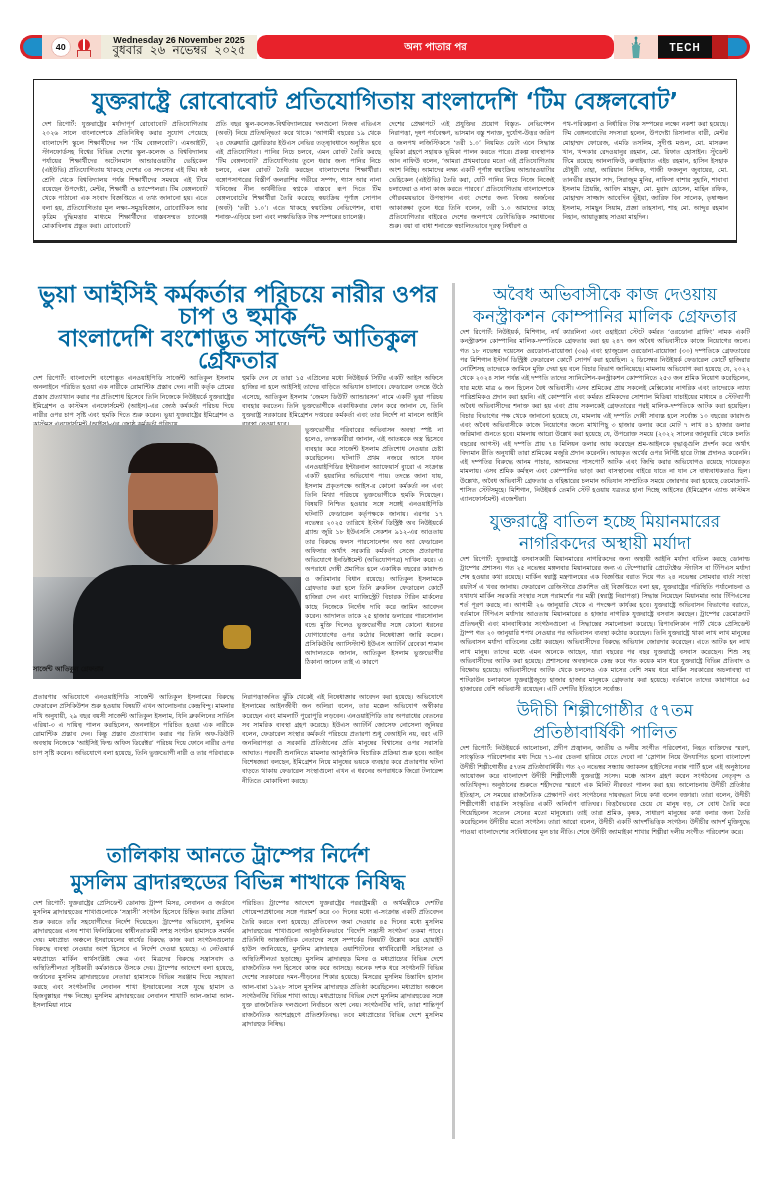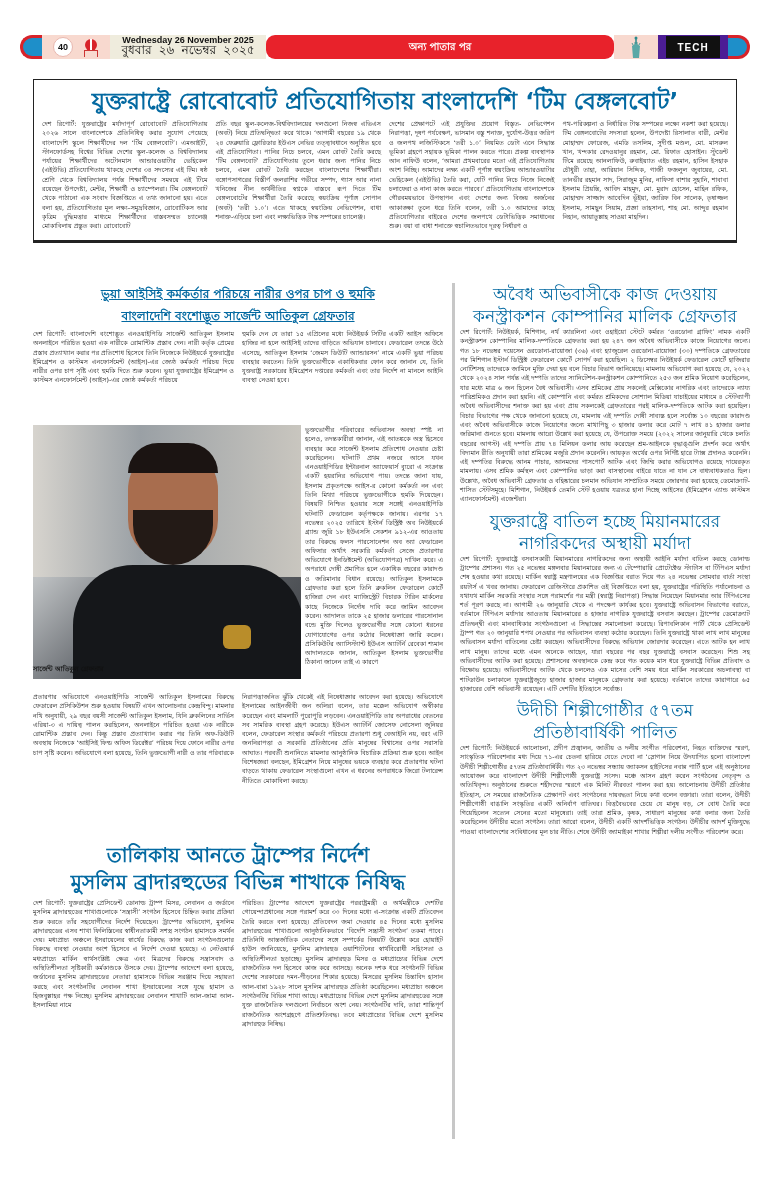--- a/index.html
+++ b/index.html
@@ -4,45 +4,45 @@
 <style>
   * { box-sizing: border-box; margin: 0; padding: 0; }
   html, body { width: 770px; height: 1190px; background: #fff; overflow: hidden; }
   body { font-family: "DejaVu Sans", sans-serif; color: #111; position: relative; }
 
   
   .header { position: absolute; left: 20px; top: 35px; width: 730px; height: 24px; display: flex; align-items: stretch; }
   .cap { width: 22px; height: 24px; position: relative; }
   .cap-left { border-radius: 14px 0 0 14px; border: 3px solid #d8232a; border-right: none; background: #1e8fc9; }
   .cap-right { border-radius: 0 14px 14px 0; border: 3px solid #d8232a; border-left: none; background: #1e8fc9; }
-  .page-box { width: 68px; background: #f8d9cf; display: flex; align-items: center; justify-content: space-around; padding: 0 6px; }
+  .page-box { width: 59px; background: #f8d9cf; display: flex; align-items: center; justify-content: space-around; padding: 0 6px; }
   .page-num { width: 20px; height: 20px; border-radius: 50%; background: #fff; border: 1px solid #e8b8b0; font-size: 9px; font-weight: bold; display: flex; align-items: center; justify-content: center; font-family: "Liberation Sans", sans-serif; }
   .flag-icon { width: 16px; height: 20px; position: relative; }
   .flag-icon .disc { position: absolute; left: 2px; top: 2px; width: 12px; height: 12px; border-radius: 50%; background: #d8232a; }
   .flag-icon .bar { position: absolute; left: 7px; top: 2px; width: 2px; height: 12px; background: #fff; }
   .flag-icon .legs { position: absolute; left: 1px; top: 13px; width: 14px; height: 7px; border-left: 1px solid #c33; border-right: 1px solid #c33; border-top: 1px solid #c33; }
   .date-box { width: 156px; background: #efecdd; display: flex; flex-direction: column; align-items: center; justify-content: center; line-height: 1.05; }
   .date-en { font-family: "Liberation Sans", sans-serif; font-weight: bold; font-size: 9px; }
   .date-bn { font-size: 12px; font-family: Liberation Mono, monospace; }
   .banner { flex: 1; background: #e8222b; border-top-left-radius: 30px 24px; display: flex; align-items: center; justify-content: center; color: #fff; font-size: 10px; font-weight: bold; border-radius: 9px; }
   .liberty-box { width: 44px; background: #f8d9cf; display: flex; align-items: center; justify-content: center; }
-  .logo-box { width: 70px; background: #4c1d95; display: flex; align-items: center; justify-content: center; }
+  .logo-box { width: 70px; background: #b91c1c; display: flex; align-items: center; }
   .logo { width: 54px; height: 22px; background: #111; color: #fff; font-family: "Liberation Sans", sans-serif; font-weight: bold; font-size: 10px; display: flex; align-items: center; justify-content: center; letter-spacing: 1px; }
 
   
   .col-text { font-size: 6.3px; line-height: 9.3px; text-align: justify; color: #111; }
   .headline { font-weight: bold; color: #0369a1; text-align: center; }
 
   .box-top { position: absolute; left: 33px; top: 79px; width: 704px; height: 164px; border: 1px solid #222; border-bottom: 3px solid #222; padding: 6px 8px; }
   .box-top .headline { font-size: 23px; line-height: 30px; margin-bottom: 3px; }
   .box-top .cols { display: flex; gap: 8px; }
   .box-top .cols .col-text { flex: 1; }
 
   .art-icc { position: absolute; left: 33px; top: 283px; width: 410px; }
-  .art-icc .headline { font-size: 12px; line-height: 22px; text-decoration: underline; }
+  .art-icc .headline { font-size: 23px; line-height: 22px; }
   .art-icc .cols { display: flex; gap: 8px; margin-top: 2px; }
   .art-icc .cols .col-text { flex: 1; }
   .photo { position: absolute; left: 33px; top: 425px; width: 268px; height: 254px; background: linear-gradient(135deg,#8a8c8f 0%,#bfc2c4 30%,#6d7176 55%,#3a3d41 100%); overflow: hidden; }
   .photo .wall { position: absolute; left: 0; top: 0; width: 100%; height: 60%; background: linear-gradient(90deg,#d7d4ce,#9aa0a5 40%,#c9c6bf); }
   .photo .head { position: absolute; left: 95px; top: 20px; width: 90px; height: 115px; border-radius: 45px 45px 40px 40px; background: #a86d4e; }
   .photo .hair { position: absolute; left: 95px; top: 18px; width: 90px; height: 30px; border-radius: 45px 45px 0 0; background: #1b1412; }
   .photo .beard { position: absolute; left: 100px; top: 85px; width: 80px; height: 55px; border-radius: 0 0 40px 40px; background: #231a16; }
   .photo .body { position: absolute; left: 40px; top: 140px; width: 230px; height: 120px; border-radius: 60px 60px 0 0; background: #15171a; }
   .photo .badge { position: absolute; left: 190px; top: 200px; width: 28px; height: 24px; border-radius: 6px; background: #b98d2a; }
   .caption { position: absolute; left: 33px; top: 664px; font-size: 6.5px; font-weight: bold; }

